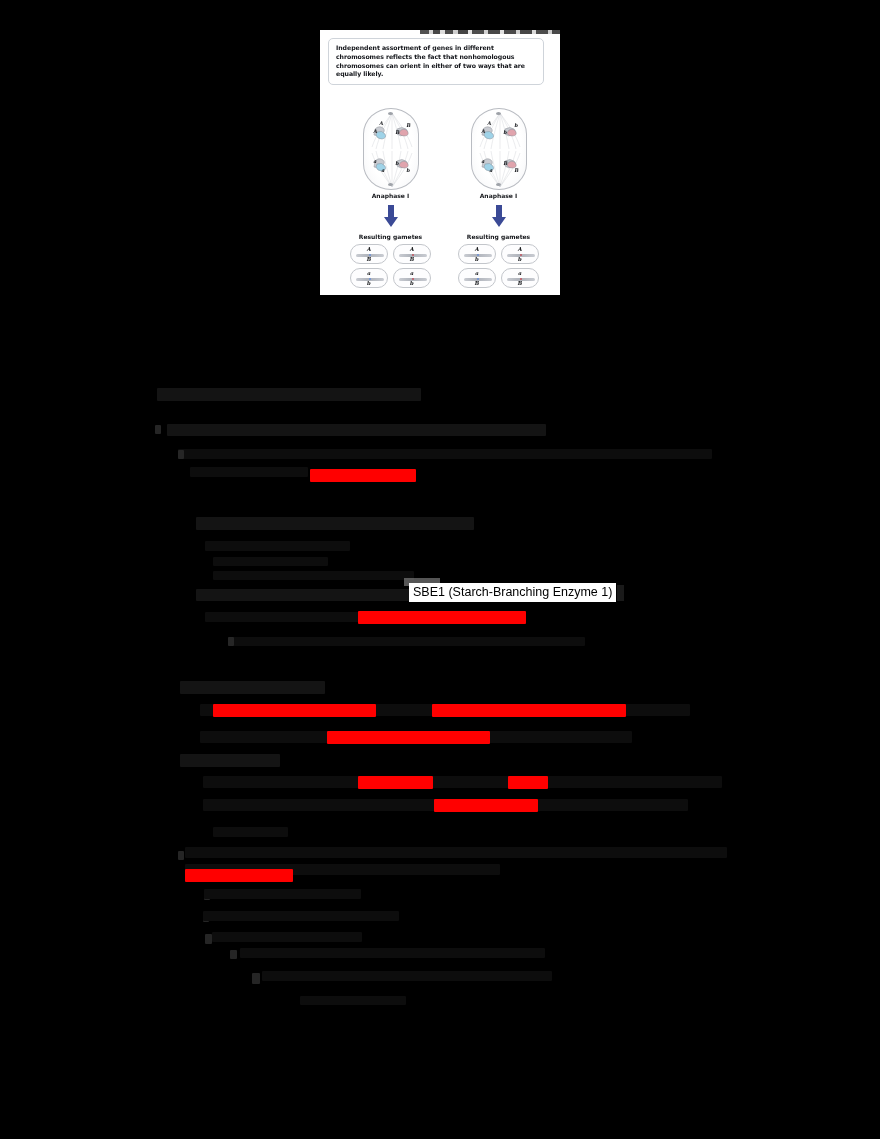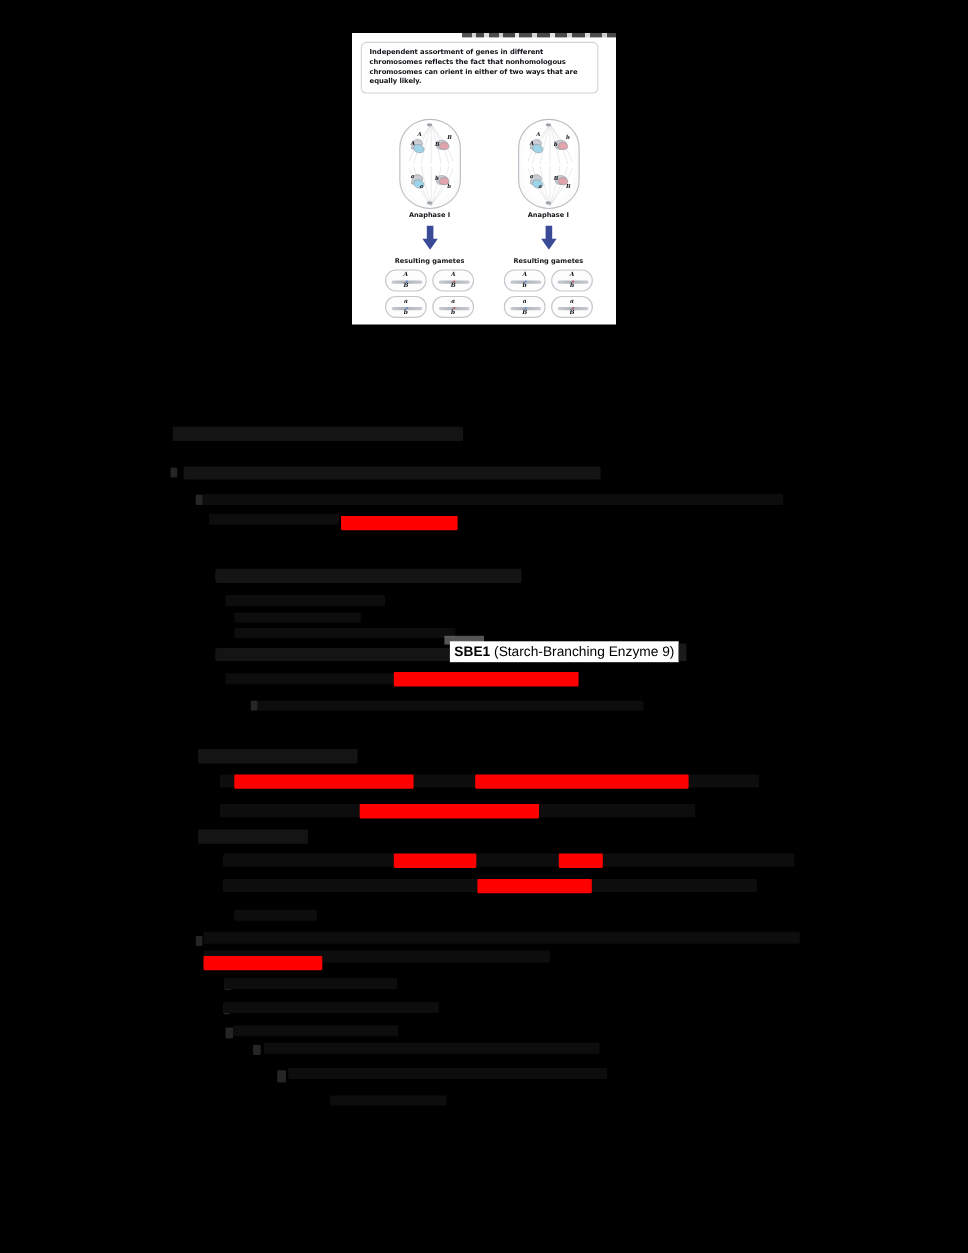--- a/index.html
+++ b/index.html
@@ -189,21 +189,21 @@
     left: 409px;
     top: 583px;
     background: #ffffff;
     padding: 2px 4px 3px 4px;
     font-family: "Liberation Sans", sans-serif;
     font-size: 12.5px;
     color: #000000;
     white-space: nowrap;
     line-height: 1.15;
   }
-  #sbe1-box .abbr { font-weight: bold; }
+  #sbe1-box .abbr { font-weight: normal; }
   #sbe1-shadow {
     position: absolute;
     left: 404px; top: 578px;
     width: 36px; height: 8px;
     background: #9a9a9a;
     opacity: .55;
   }
   #sbe1-tail {
     position: absolute;
     left: 617px; top: 585px;
@@ -411,21 +411,21 @@
   <div class="marker" style="left:196px;top:591px;width:6px;height:9px"></div>
   <div class="redline" style="left:196px;top:589px;width:240px;height:12px"></div>
   <div class="redline soft" style="left:205px;top:612px;width:160px;height:10px"></div>
   <div class="hl-red" style="left:358px;top:611px;width:168px;height:13px"></div>
   <div class="redline soft" style="left:228px;top:637px;width:357px;height:9px"></div>
   <div class="marker" style="left:228px;top:637px;width:6px;height:9px"></div>
 
   <div id="sbe1-shadow"></div>
   <div id="sbe1-box">
     <span class="abbr">SBE1</span>
-    <span>(Starch-Branching Enzyme 9)</span>
+    <span>(Starch-Branching Enzyme 1)</span>
   </div>
   <div id="sbe1-tail"></div>
 
   <div class="marker" style="left:180px;top:683px;width:6px;height:9px"></div>
   <div class="redline" style="left:180px;top:681px;width:145px;height:13px"></div>
 
   <div class="marker" style="left:200px;top:706px;width:6px;height:9px"></div>
   <div class="redline soft" style="left:200px;top:704px;width:490px;height:12px"></div>
   <div class="hl-red" style="left:213px;top:704px;width:163px;height:13px"></div>
   <div class="hl-red" style="left:432px;top:704px;width:194px;height:13px"></div>

